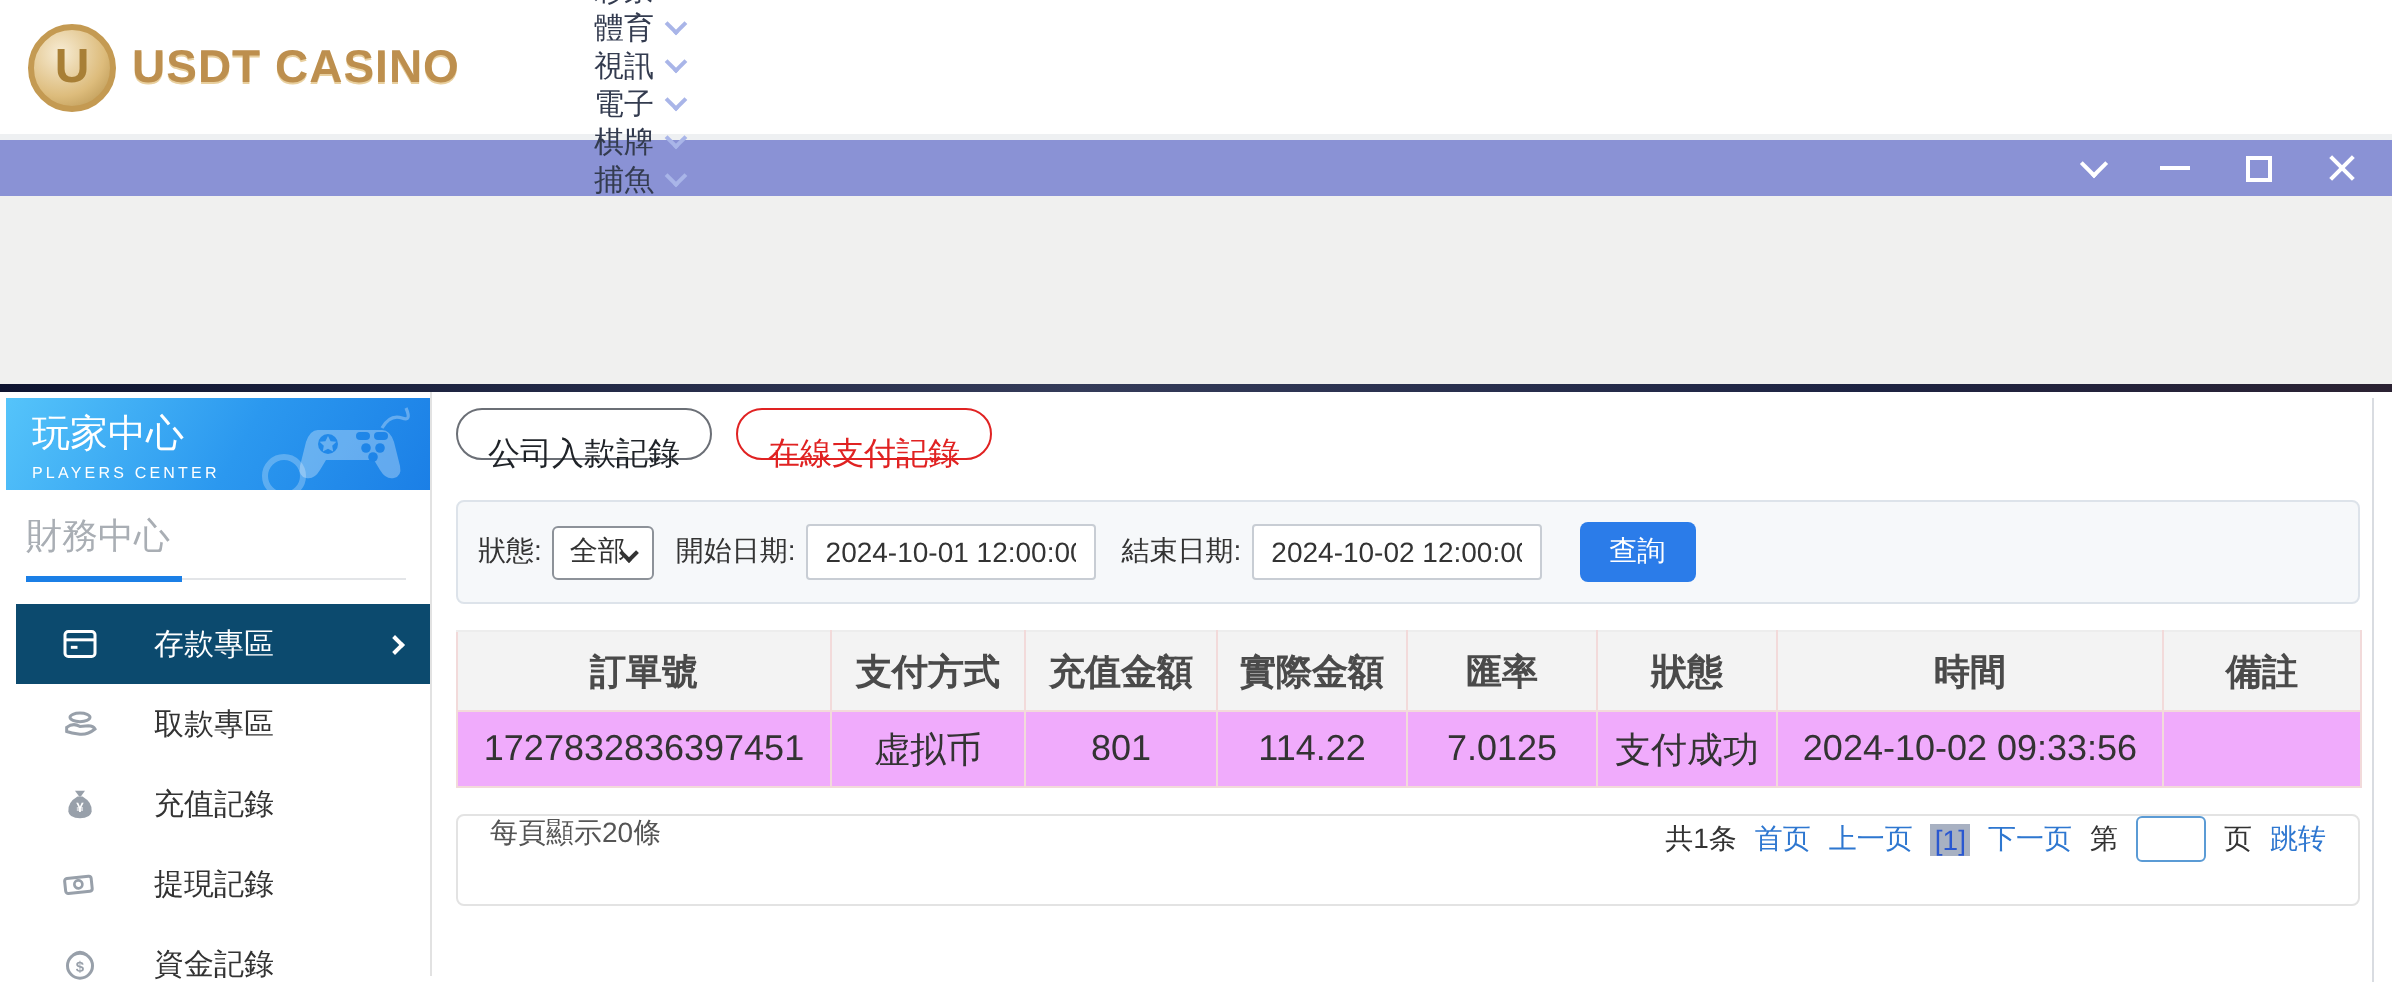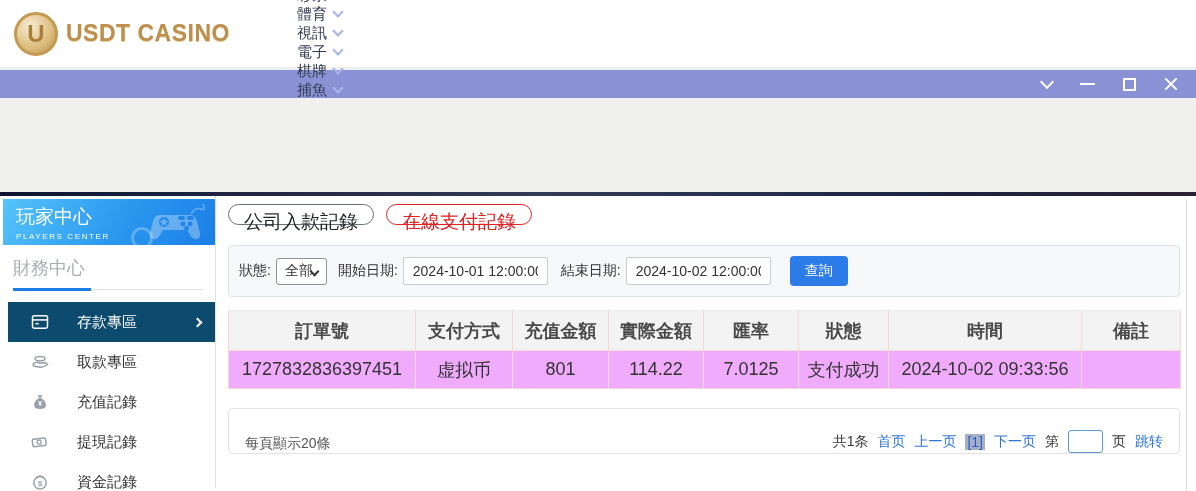--- a/index.html
+++ b/index.html
@@ -56,43 +56,43 @@
   .side-menu li { height:40px; display:flex; align-items:center; padding-left:30px; gap:27px;
     font-size:15px; color:#333; cursor:pointer; position:relative; }
   .side-menu li.active { background:#0c4a6e; color:#fff; margin-left:8px; padding-left:22px; }
   .side-menu li .mi { width:20px; height:20px; flex:none; }
   .side-menu li .arrow { position:absolute; right:14px; width:7px; height:7px;
     border-right:2px solid #fff; border-top:2px solid #fff; transform:rotate(45deg); }
 
   
   .main { flex:1; padding:8px 16px 0 12px; }
   .tabs { display:flex; gap:12px; }
-  .pill { height:21px; padding:4px 15px; border-radius:16px; border:1px solid #6b6f76; background:#fff;
-    font-size:19px; color:#1f2328; cursor:pointer; font-family:inherit; }
+  .pill { height:21px; padding:12px 15px; border-radius:16px; border:1px solid #6b6f76; background:#fff;
+    font-size:16px; color:#1f2328; cursor:pointer; font-family:inherit; }
   .pill.red { border-color:#e02222; color:#e02222; }
 
   .filterbox { margin-top:20px; height:52px; width:952px; background:#f6f8fa; border:1px solid #dde3ea;
     border-radius:4px; display:flex; align-items:center; padding:0 10px; gap:5px; font-size:14px; color:#333; }
   .fake-select { width:51px; height:27px; border:1px solid #8d9299; border-radius:3px; background:#fff;
     display:flex; align-items:center; padding:0 8px; position:relative; margin-right:6px; cursor:pointer; }
   .sel-chev { position:absolute; right:8px; top:9px; width:7px; height:7px;
     border-right:2px solid #333; border-bottom:2px solid #333; transform:rotate(45deg); }
   .date-input { width:145px; height:28px; border:1px solid #c8cdd4; border-radius:2px; padding:0 9px;
     font-size:14px; color:#333; font-family:inherit; margin-right:8px; background:#fff; }
   .search-btn { margin-left:6px; height:30px; padding:0 15px; background:#2b7ce9; border:none; border-radius:4px;
     color:#fff; font-size:14px; cursor:pointer; font-family:Liberation Sans, sans-serif; }
 
   table.records { margin-top:13px; width:952px; border-collapse:collapse; font-size:18px; table-layout:fixed;
     border:1px solid #ededed; }
   .records th, .records td { border:1px solid #f2dada; text-align:center; }
   .records th { height:40px; background:#f3f3f3; font-weight:bold; color:#4a4a4a; border-top-color:#ededed; }
   .records td { height:38px; color:#333; background:#f0abfc; }
 
-  .pagebox { margin-top:19px; width:952px; height:46px; border:1px solid #e3e3e3; border-radius:4px;
-    display:flex; align-items:flex-end; justify-content:space-between; padding:0 16px; font-size:14px; color:#555; }
+  .pagebox { margin-top:13px; width:952px; height:46px; border:1px solid #e3e3e3; border-radius:4px;
+    display:flex; align-items:flex-start; justify-content:space-between; padding:0 16px; font-size:14px; color:#555; }
   .pager { display:flex; align-items:center; gap:9px; }
   .pager .total { color:#333; }
   .plink { color:#2e77d0; cursor:pointer; text-decoration:none; }
   .cur { background:#a8b1c2; color:#2a58d0; padding:0 2px; }
   .jump-label { color:#333; }
   .page-input { width:35px; height:23px; border:1px solid #5b9bd5; border-radius:3px; font-family:inherit; padding:0 4px; }
   .right-edge-line { position:absolute; right:9px; top:199px; bottom:0; width:1px; background:#d9dce1; }
 </style>
 </head>
 <body>

